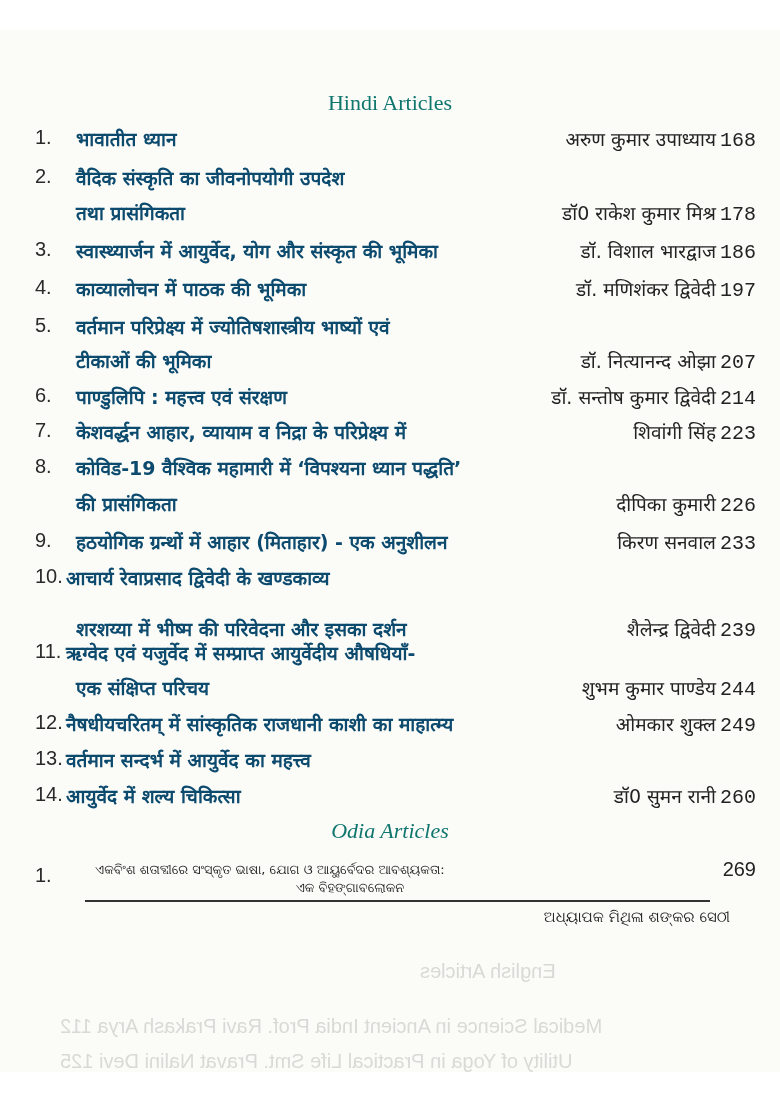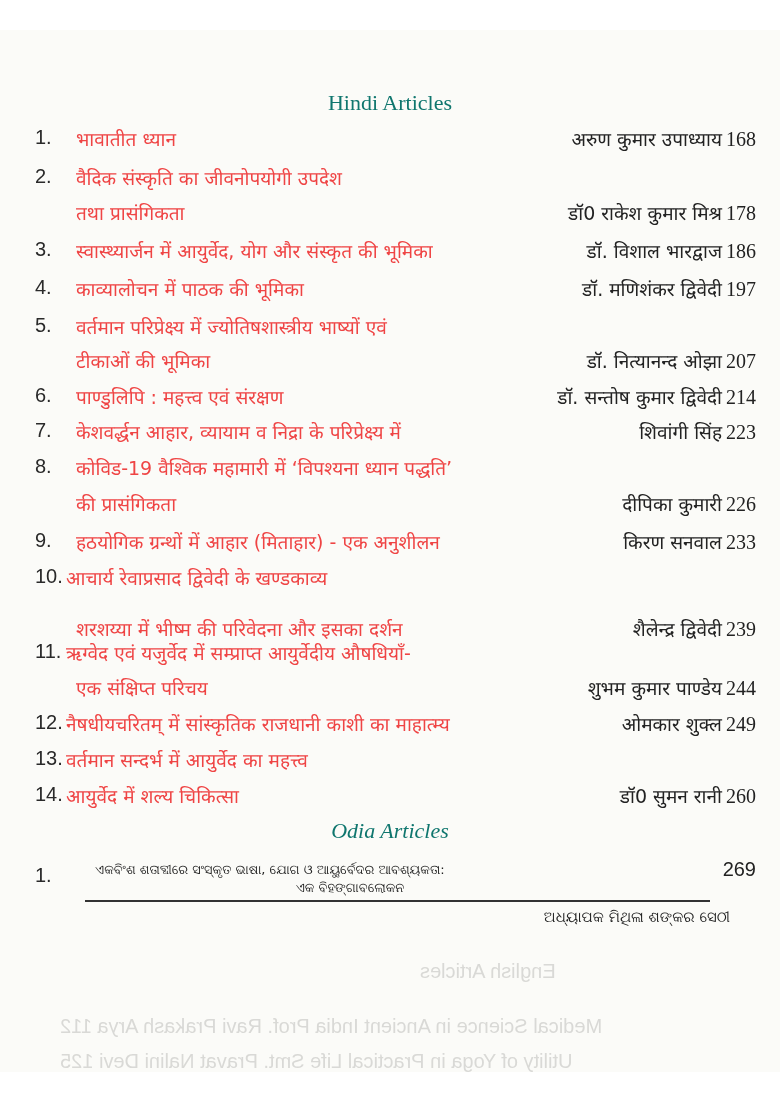--- a/index.html
+++ b/index.html
@@ -21,28 +21,28 @@
   .section-title {
     position:absolute; left:0; width:780px; text-align:center;
     font-family:"Liberation Serif", serif; font-size:22px; color:#0f766e;
   }
   .row { position:absolute; left:0; width:780px; height:34px; }
   .num {
     position:absolute; left:35px; font-family:"Liberation Sans", sans-serif;
     font-size:20px; color:#2a2a2a;
   }
   .title {
-    position:absolute; left:76px; font-size:19px; white-space:nowrap; color:#ef4444;
+    position:absolute; left:76px; font-size:19px; white-space:nowrap; color:#0c4a6e;font-weight:bold;
   }
   .title.wide { left:66px; }
   .author {
     position:absolute; right:24px; font-size:19px; white-space:nowrap; color:#222;
     text-align:right;
   }
-  .pg { font-family:Liberation Serif, serif; font-size:20px; margin-left:4px; }
+  .pg { font-family:Liberation Mono, monospace; font-size:20px; margin-left:4px; }
   .odia-title { position:absolute; left:95px; font-size:13px; color:#222; white-space:nowrap; }
   .odia-title2 { position:absolute; left:0; width:780px; text-align:center; font-size:13px; color:#222; padding-right:80px; box-sizing:border-box; }
   .rule { position:absolute; left:85px; width:625px; height:2px; background:#333; }
   .odia-author { position:absolute; right:50px; font-size:15px; color:#222; white-space:nowrap; }
   .odia-pg { position:absolute; right:24px; font-family:"Liberation Sans", sans-serif; font-size:20px; color:#222; }
 </style>
 </head>
 <body>
 
 <div class="page">

